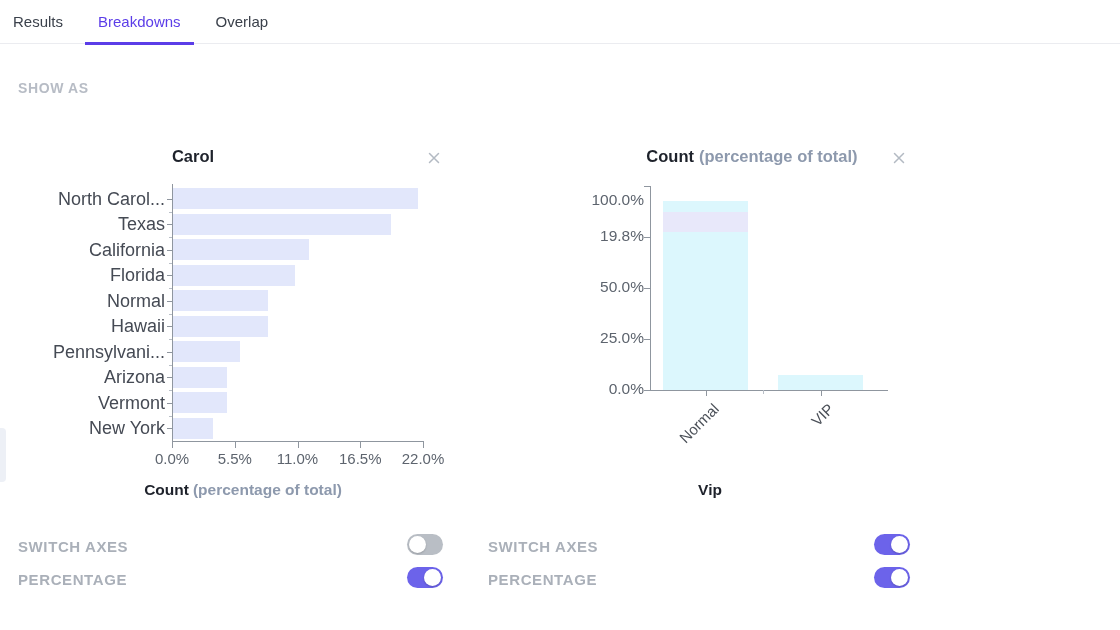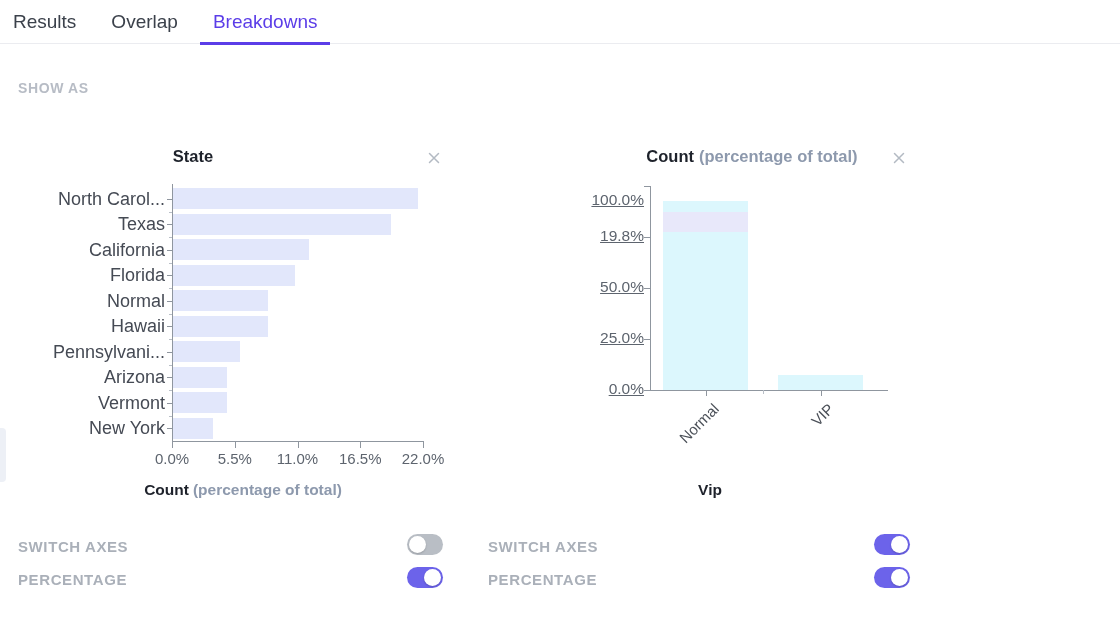--- a/index.html
+++ b/index.html
@@ -4,21 +4,21 @@
 <style>
   * { margin:0; padding:0; box-sizing:border-box; }
   html,body { background:#fff; }
   body { font-family:"Liberation Sans", sans-serif; color:#23272f; }
   #stage { position:relative; width:1120px; height:630px; background:#fff; overflow:hidden; }
 
   
   .tabbar { position:absolute; left:0; top:0; width:1120px; height:44px;
             border-bottom:1px solid #ebecf0; display:flex; align-items:center; padding-left:0; }
   .tab { padding:0 13px; height:44px; display:flex; align-items:center;
-         font-size:19px; color:#3b414b; cursor:pointer; position:relative; margin-right:9px; }
+         font-size:15px; color:#3b414b; cursor:pointer; position:relative; margin-right:9px; }
   .tab.active { color:var(--purple,#5b3de8); }
   .tab.active::after { content:""; position:absolute; left:0; right:0; bottom:-1px; height:3px;
                        background:var(--purple,#5b3de8); }
 
   
   .showas-label { position:absolute; left:18px; top:80px; font-size:14px; letter-spacing:.6px;
                   color:#b7bcc5; font-weight:600; }
   .select { position:absolute; left:90px; top:67px; width:1015px; height:38px;
             border:1px solid #e6e8ec; border-radius:8px; background:#fff;
             display:flex; align-items:center; justify-content:space-between;
@@ -27,21 +27,21 @@
 
   
   .chart-title { position:absolute; font-size:16.5px; font-weight:700; color:#1e222b; text-align:center; }
   .title-suffix { font-weight:700; color:var(--subtitle,#8d99ad); margin-left:5px; }
   .close-btn { position:absolute; width:16px; height:16px; cursor:pointer; }
   .axis-caption { position:absolute; font-size:15.5px; text-align:center; color:#1e222b; font-weight:700; }
   .axis-caption .cap-suffix { font-weight:700; color:var(--subtitle,#8d99ad); margin-left:4px; }
 
   .hbar-label { position:absolute; font-size:18px; color:#454a54; text-align:right; height:18px; line-height:18px; }
   .tick-label-x { position:absolute; font-size:15px; color:#5d646e; text-align:center; }
-  .tick-label-y { position:absolute; font-size:15.5px; color:#5d646e; text-align:right;text-decoration:underline; }
+  .tick-label-y { position:absolute; font-size:15.5px; color:#5d646e; text-align:right; }
   .axis-line { position:absolute; background:var(--axis,#8f969f); }
   .tick-mark { position:absolute; background:var(--axis,#8f969f); }
   .tick-mark.minor { background:#b9bfc7; }
   .bar { position:absolute; }
   .rot-label { position:absolute; font-size:15px; color:#4b5058; white-space:nowrap;
                transform:translateX(-100%) rotate(-45deg); transform-origin:100% 0; }
 
   
   .toggle-label { position:absolute; font-size:15px; letter-spacing:.6px; color:#aab0b9; font-weight:600; }
   .toggle { position:absolute; width:36px; height:21px; border-radius:11px; cursor:pointer; }
@@ -55,27 +55,27 @@
   .edge-handle { position:absolute; left:0; top:428px; width:6px; height:54px;
                  background:#edf0f6; border-radius:0 4px 4px 0; cursor:pointer; }
 </style>
 </head>
 <body>
 
 <div id="stage">
 
   <div class="tabbar">
     <div class="tab">Results</div>
+    <div class="tab active">Breakdowns</div>
     <div class="tab">Overlap</div>
-    <div class="tab active">Breakdowns</div>
   </div>
 
   <div class="showas-label">SHOW AS</div>
 
-  <div class="chart-title" style="left:93px; top:147px; width:200px;">State</div>
+  <div class="chart-title" style="left:93px; top:147px; width:200px;">Carol</div>
   <div class="close-btn" style="left:426px; top:150px;">
     <svg width="16" height="16" viewBox="0 0 16 16">
         <path d="M3.5 3.5l9 9M12.5 3.5l-9 9" stroke="#b3bac3" stroke-width="1.5" stroke-linecap="round"></path>
       </svg>
   </div>
   <div id="left-chart">
       <div class="axis-line" style="left: 172px; top: 184px; width: 1px; height: 259px;"></div>
       <div class="hbar-label" style="left: 29px; top: 189.75px; width: 136px;">North Carol...</div>
       <div class="tick-mark" style="left: 167px; top: 198.75px; width: 5px; height: 1px;"></div>
       <div class="bar" style="left: 173px; top: 188px; height: 21px; width: 245.295px; background: rgb(226, 231, 251);"></div>

